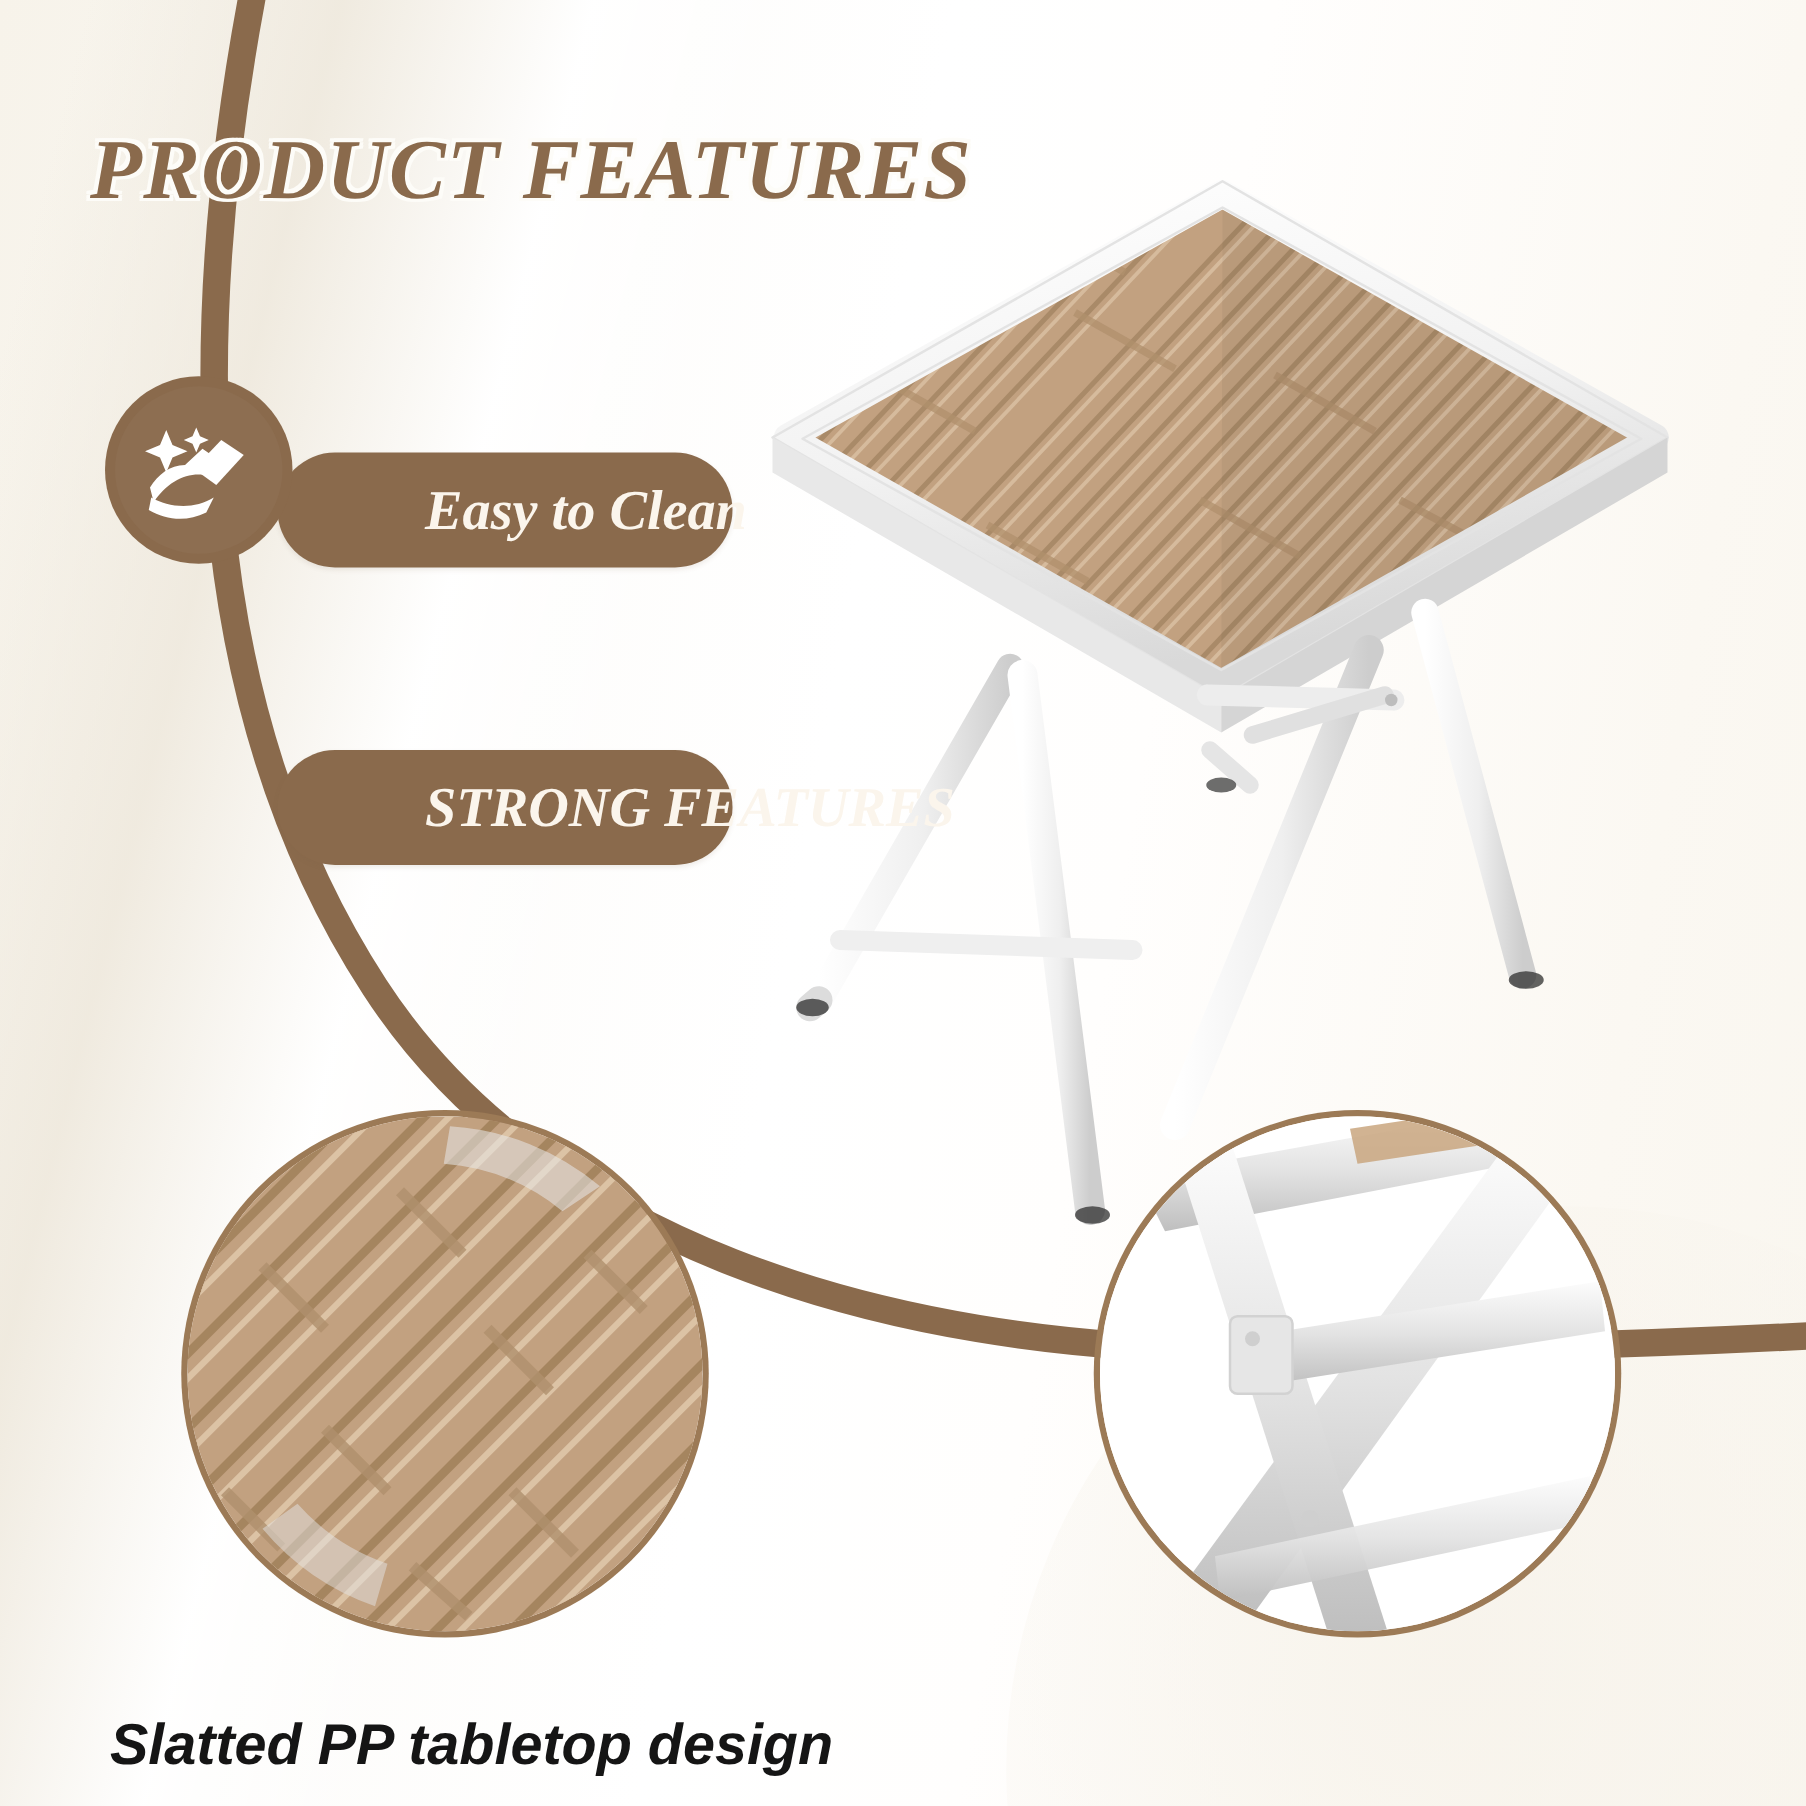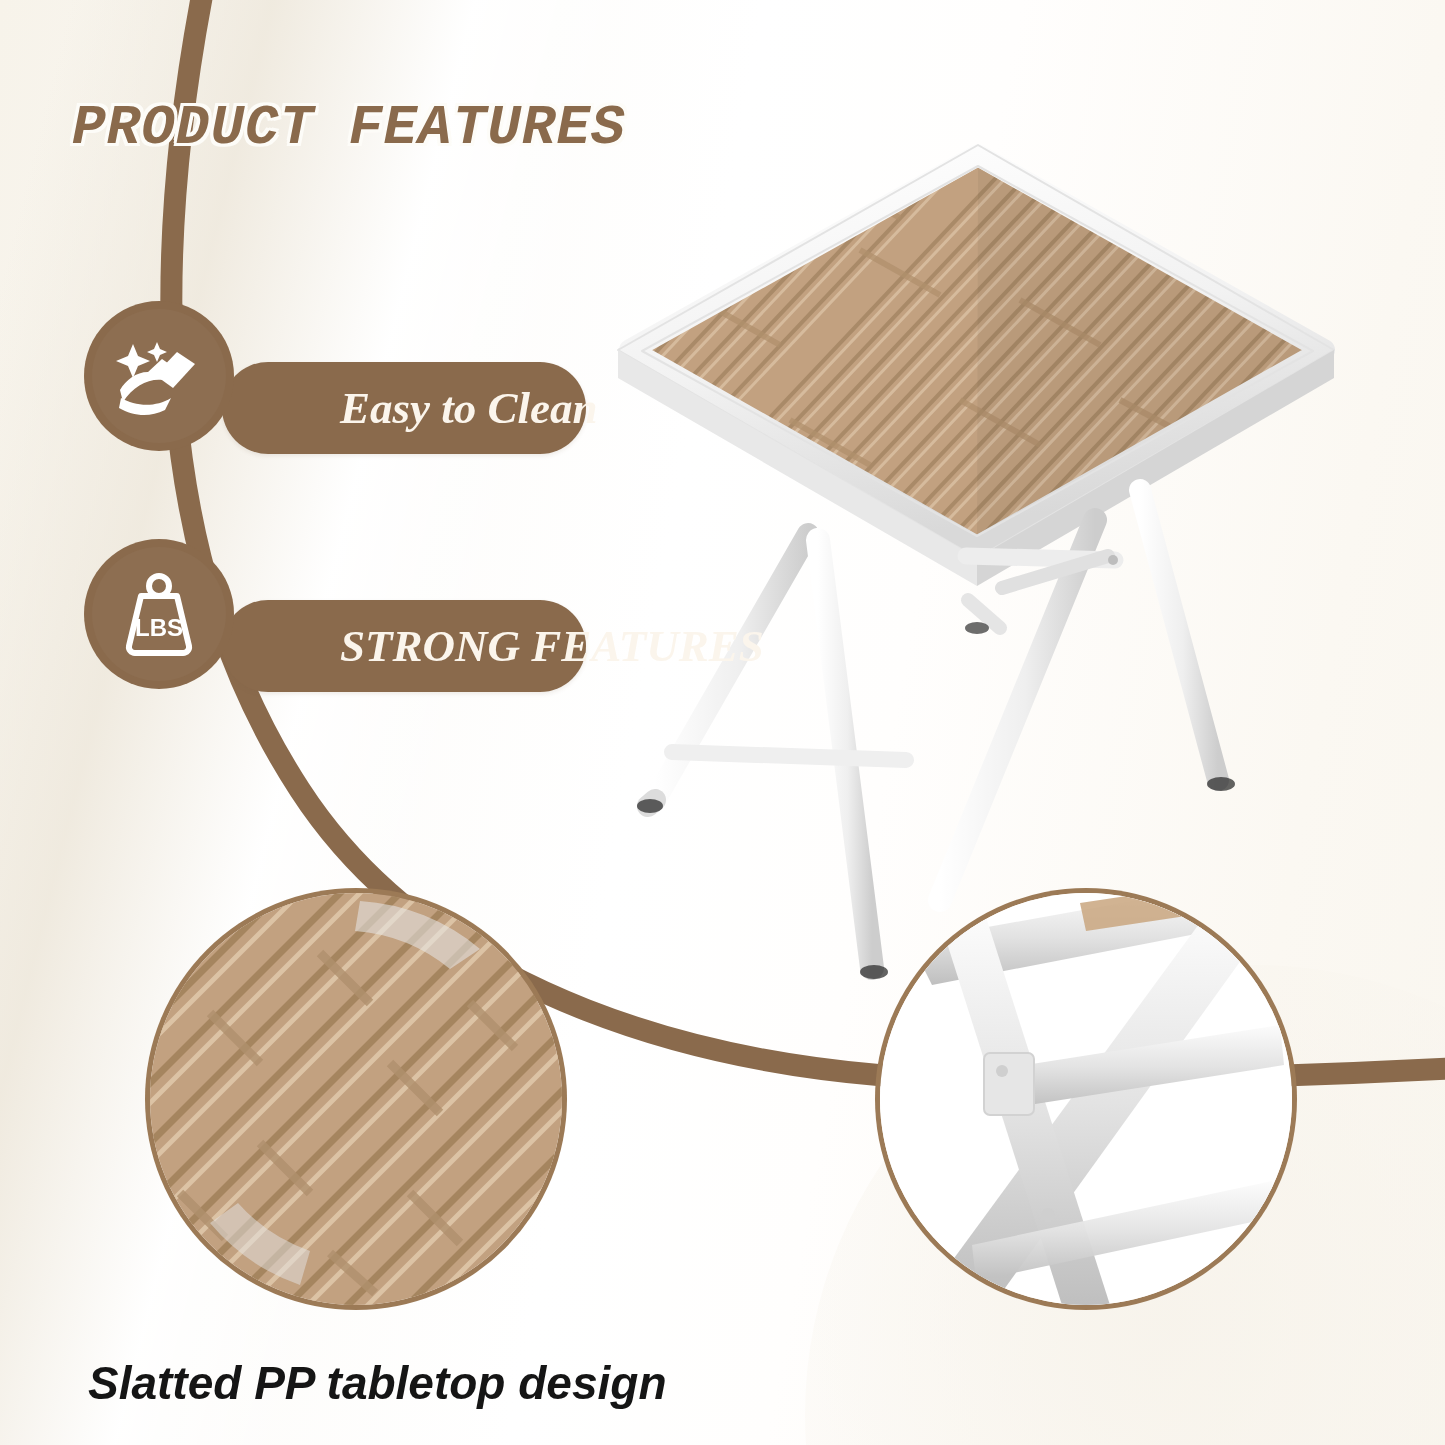--- a/index.html
+++ b/index.html
@@ -18,22 +18,22 @@
     background:linear-gradient(90deg,rgba(241,236,226,0) 0%,rgba(238,232,220,.85) 35%,rgba(255,255,255,.95) 70%,rgba(255,255,255,0) 100%);
     pointer-events:none;}
   .sheen2{position:absolute;right:-260px;bottom:-420px;width:900px;height:900px;border-radius:50%;
     background:radial-gradient(circle at 40% 40%,rgba(247,243,235,.9),rgba(251,248,242,0) 70%);}
 
   svg.layer{position:absolute;left:0;top:0;width:1445px;height:1445px;}
   .arc{fill:none;stroke:#8a6a4c;stroke-width:22;stroke-linecap:butt;}
 
   
   .title{position:absolute;left:72px;top:96px;
-    font-family:Liberation Mono, monospace;
-    font-weight:bold;font-style:italic;font-size:56px;letter-spacing:1px;
+    font-family:Liberation Serif, serif;
+    font-weight:bold;font-style:italic;font-size:68px;letter-spacing:1px;
     color:#8a6a4c;white-space:nowrap;
     text-shadow:
       -3px 0 0 #fdfcf8, 3px 0 0 #fdfcf8, 0 -3px 0 #fdfcf8, 0 3px 0 #fdfcf8,
       -3px -3px 0 #fdfcf8, 3px -3px 0 #fdfcf8, -3px 3px 0 #fdfcf8, 3px 3px 0 #fdfcf8;
   }
 
   
   .pill{position:absolute;height:92px;border-radius:46px;background:#8a6a4c;
     display:flex;align-items:center;box-shadow:0 2px 4px rgba(120,96,70,.12);margin-top:32px;}
   .pill .ptext{color:#fbf5ec;font-family:"Liberation Serif", serif;
@@ -52,21 +52,21 @@
   .detail{position:absolute;border-radius:50%;overflow:hidden;
     box-shadow:0 0 0 5px #9c7a56;}
   #detail-left{left:150px;top:893px;width:412px;height:412px;}
   #detail-right{left:880px;top:893px;width:412px;height:412px;}
   .detail svg{position:absolute;left:0;top:0;}
 
   
   .caption{position:absolute;
     font-family:"Liberation Sans Narrow","Liberation Sans",sans-serif;
     font-weight:bold;font-style:italic;font-size:46px;color:#151515;
-    white-space:nowrap;}
+    white-space:nowrap;margin-top:12px;}
   #cap-left{left:88px;top:1356px;}
   #cap-right{left:818px;top:1356px;}
 </style>
 </head>
 <body>
 
 <div class="stage">
 
   <div class="sheen"></div>
   <div class="sheen2"></div>
@@ -222,30 +222,20 @@
         <path d="M66 24 l18 12 -22 24 -18 -13 z"></path>
         <path d="M12 74 c10 -16 26 -24 40 -22 l12 -12 -13 -9 -14 13 c-12 0 -22 8 -28 18 z"></path>
         <path d="M10 70 c14 8 34 10 50 0 l-6 12 c-16 8 -32 6 -46 -2 z"></path>
       </g>
     </svg>
   </div>
 
   <div class="pill" id="pill-bearing">
     <span class="ptext">STRONG FEATURES</span>
   </div>
-  <div class="badge" id="badge-bearing">
-    <div class="ring"></div>
-    <svg width="96" height="96" viewBox="0 0 96 96">
-      <g fill="none" stroke="#ffffff" stroke-width="6" stroke-linejoin="round">
-        <circle cx="48" cy="20" r="10"></circle>
-        <path d="M30 30 h36 l12 50 a6 6 0 0 1 -6 7 h-48 a6 6 0 0 1 -6 -7 z"></path>
-      </g>
-      <text x="48" y="70" text-anchor="middle" font-family="Liberation Sans, sans-serif" font-size="24" font-weight="bold" fill="#ffffff">LBS</text>
-    </svg>
-  </div>
 
   <div class="detail" id="detail-left">
     <svg width="412" height="412" viewBox="0 0 412 412">
       <rect width="412" height="412" fill="#c2a180"></rect>
       <g stroke="#a5855f" stroke-width="7">
         <line x1="-60" y1="430" x2="430" y2="-60"></line>
         <line x1="-30" y1="460" x2="460" y2="-30"></line>
         <line x1="0" y1="490" x2="490" y2="0"></line>
         <line x1="-90" y1="400" x2="400" y2="-90"></line>
         <line x1="-120" y1="370" x2="370" y2="-120"></line>

